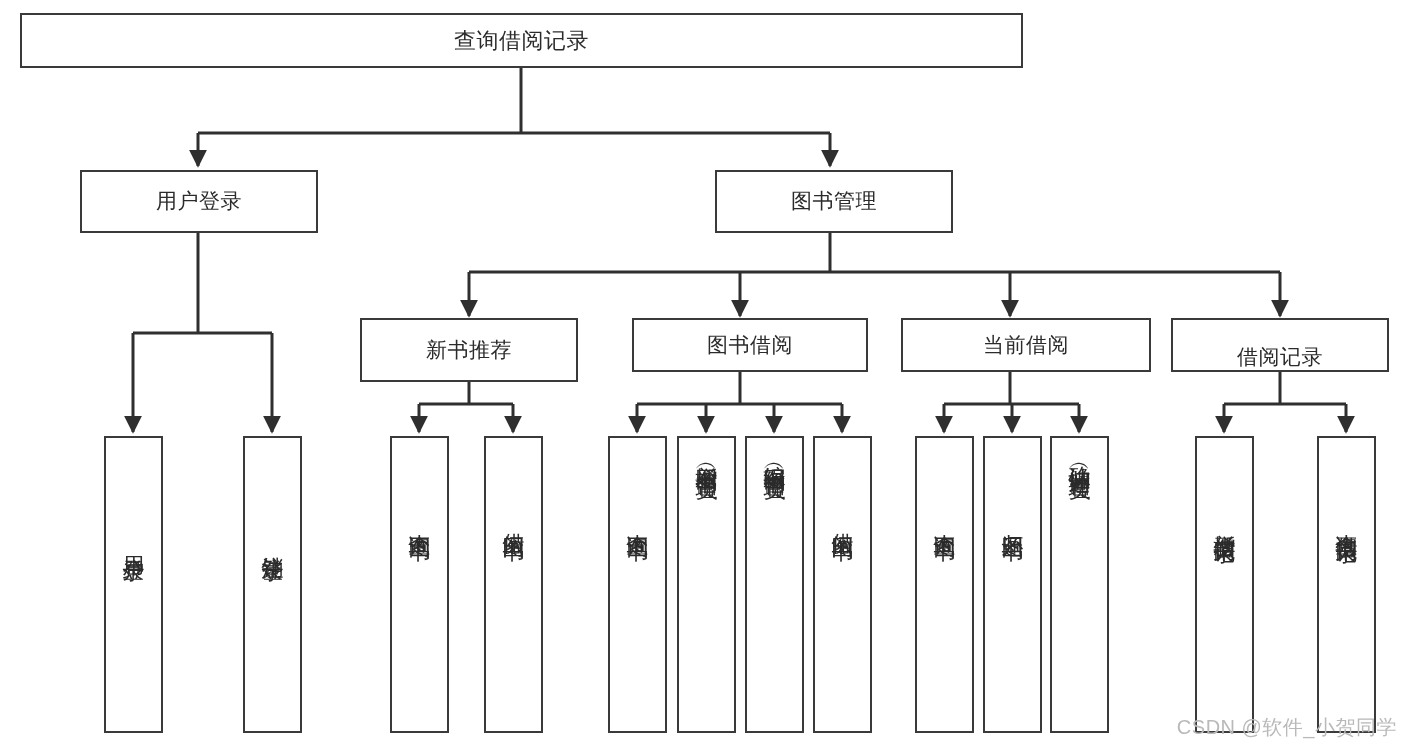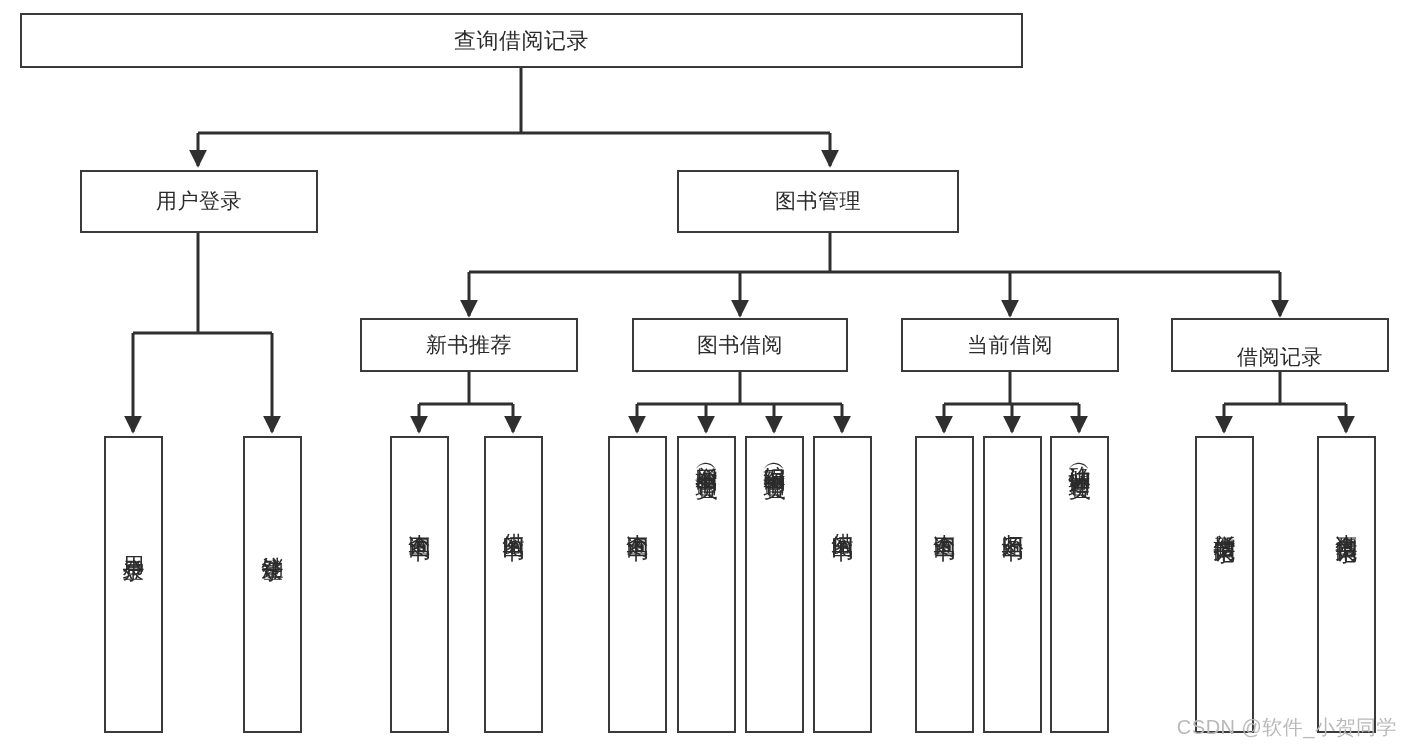--- a/index.html
+++ b/index.html
@@ -139,31 +139,31 @@
     </g>
   </svg>
 
   <div class="node horiz root" style="left:20px; top:13px; width:1003px; height:55px;">
     <span class="label">查询借阅记录</span>
   </div>
 
   <div class="node horiz" style="left:80px; top:170px; width:238px; height:63px;">
     <span class="label">用户登录</span>
   </div>
-  <div class="node horiz" style="left:677px; top:170px; width:282px; height:63px;">
+  <div class="node horiz" style="left:715px; top:170px; width:238px; height:63px;">
     <span class="label">图书管理</span>
   </div>
 
-  <div class="node horiz" style="left:360px; top:318px; width:218px; height:54px;">
+  <div class="node horiz" style="left:360px; top:318px; width:218px; height:64px;">
     <span class="label">新书推荐</span>
   </div>
-  <div class="node horiz" style="left:632px; top:318px; width:216px; height:54px;">
+  <div class="node horiz" style="left:632px; top:318px; width:236px; height:54px;">
     <span class="label">图书借阅</span>
   </div>
-  <div class="node horiz" style="left:901px; top:318px; width:218px; height:54px;">
+  <div class="node horiz" style="left:901px; top:318px; width:250px; height:54px;">
     <span class="label">当前借阅</span>
   </div>
   <div class="node horiz" style="left:1171px; top:318px; width:218px; height:54px;align-items:flex-end;">
     <span class="label">借阅记录</span>
   </div>
 
   <div class="node vert mid2" style="left:104px; top:436px; width:59px; height:297px;">
     <span class="label">用户登录</span>
   </div>
   <div class="node vert mid2" style="left:243px; top:436px; width:59px; height:297px;">

